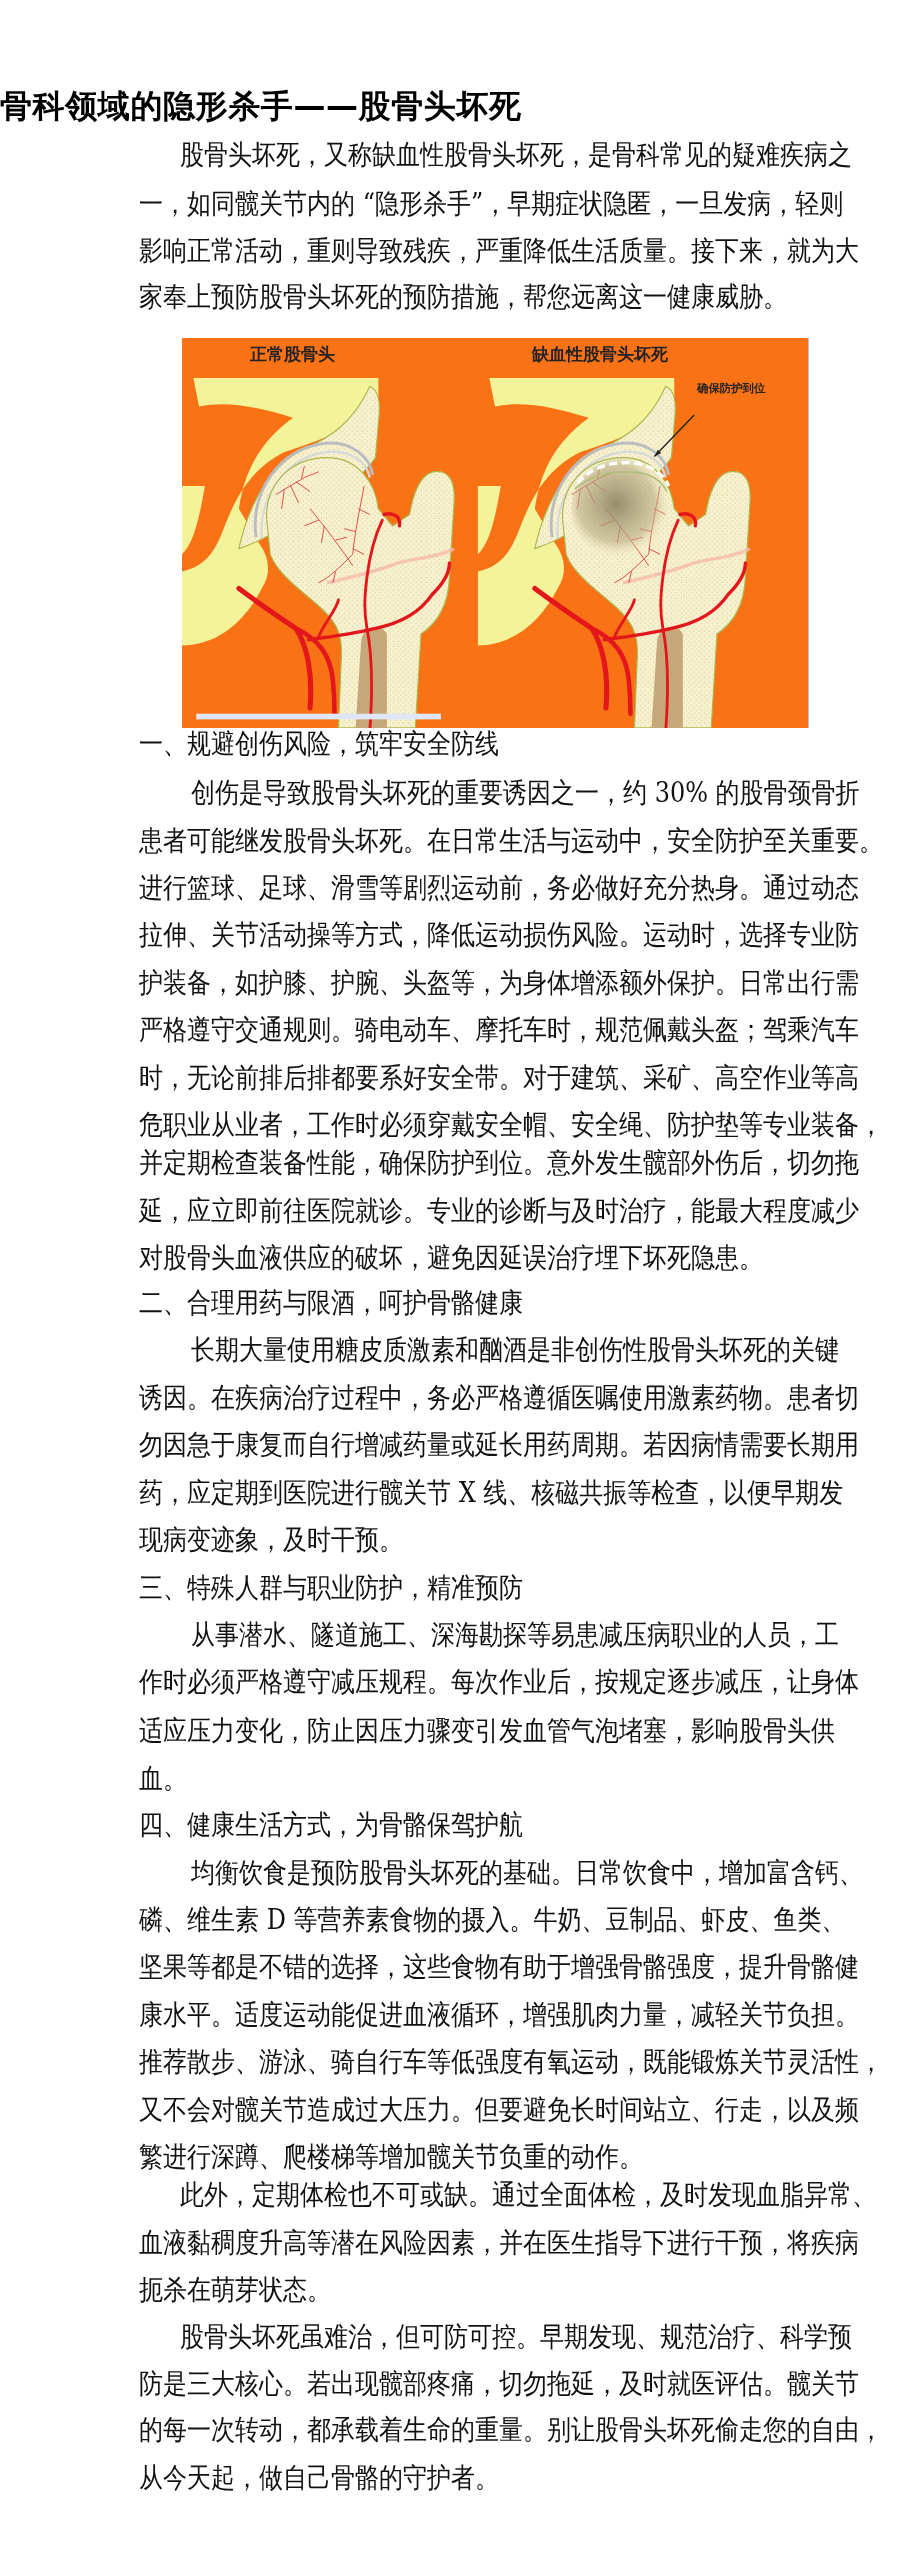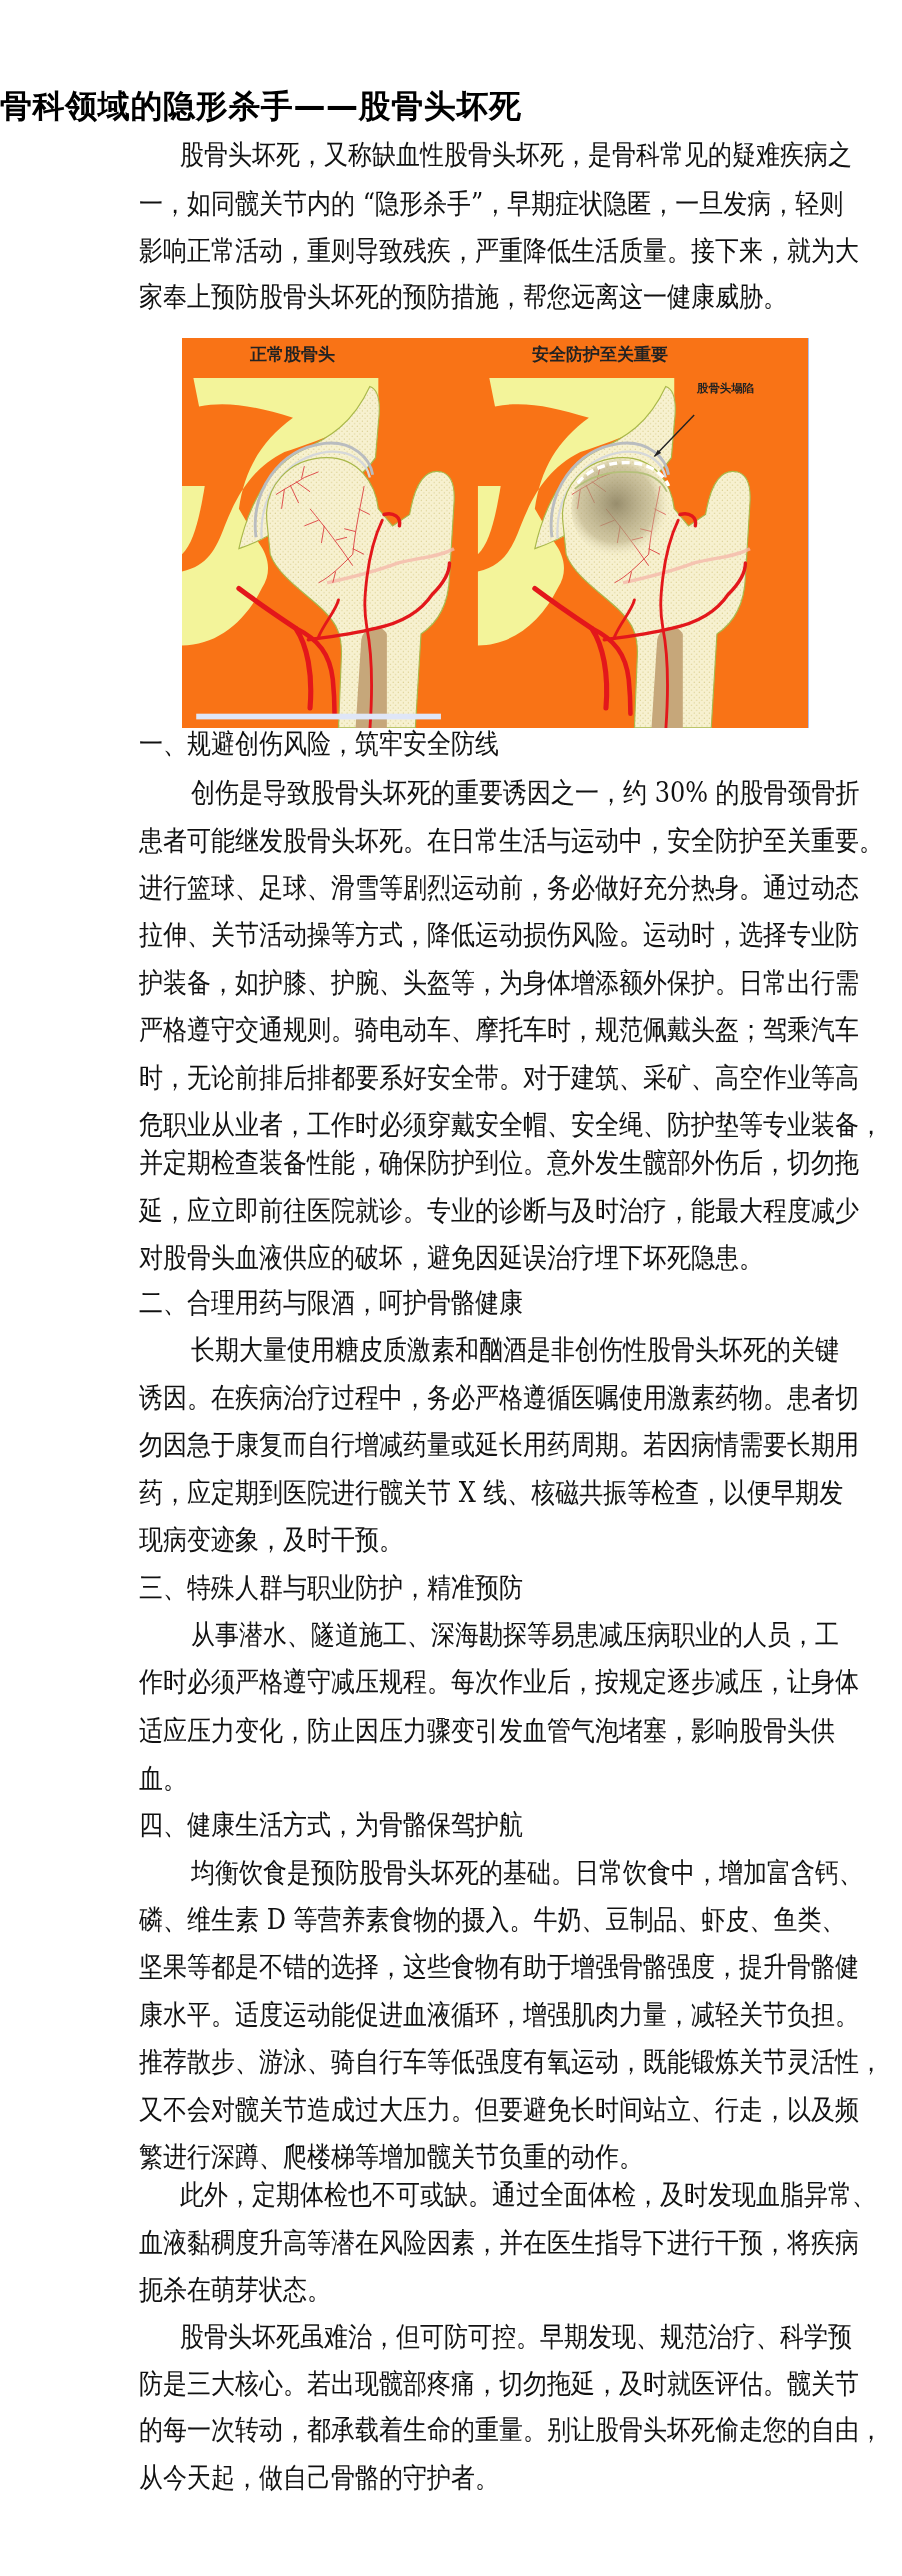--- a/index.html
+++ b/index.html
@@ -94,22 +94,22 @@
       <path d="M175 255 C200 225 240 215 280 220 C310 225 330 245 335 260" fill="none" stroke="#ffffff" stroke-width="6" stroke-dasharray="14 8"></path>
       <path d="M170 265 C200 240 240 232 280 236 C310 240 325 255 332 270" fill="none" stroke="#b4c07a" stroke-width="3"></path>
 
       <line x1="380" y1="135" x2="310" y2="208" stroke="#222" stroke-width="2.5"></line>
       <path d="M310 208 L322 202 L316 196 Z" fill="#222"></path>
     </g>
 
     <rect x="25" y="660" width="430" height="10" fill="#dfe6f7"></rect>
   </svg>
   <div class="fig-label big" style="left:68px">正常股骨头</div>
-  <div class="fig-label big" style="left:350px">安全防护至关重要</div>
-  <div class="fig-label small" style="left:515px;top:43px">股骨头塌陷</div>
+  <div class="fig-label big" style="left:350px">缺血性股骨头坏死</div>
+  <div class="fig-label small" style="left:515px;top:43px">确保防护到位</div>
 </div>
 
 <div>
   <div class="heading" style="top:727px">一、规避创伤风险，筑牢安全防线</div>
   <div class="line indent2" style="top:776px">创伤是导致股骨头坏死的重要诱因之一，约 30% 的股骨颈骨折</div>
   <div class="line" style="top:824px">患者可能继发股骨头坏死。在日常生活与运动中，安全防护至关重要。</div>
   <div class="line" style="top:871px">进行篮球、足球、滑雪等剧烈运动前，务必做好充分热身。通过动态</div>
   <div class="line" style="top:918px">拉伸、关节活动操等方式，降低运动损伤风险。运动时，选择专业防</div>
   <div class="line" style="top:966px">护装备，如护膝、护腕、头盔等，为身体增添额外保护。日常出行需</div>
   <div class="line" style="top:1013px">严格遵守交通规则。骑电动车、摩托车时，规范佩戴头盔；驾乘汽车</div>

